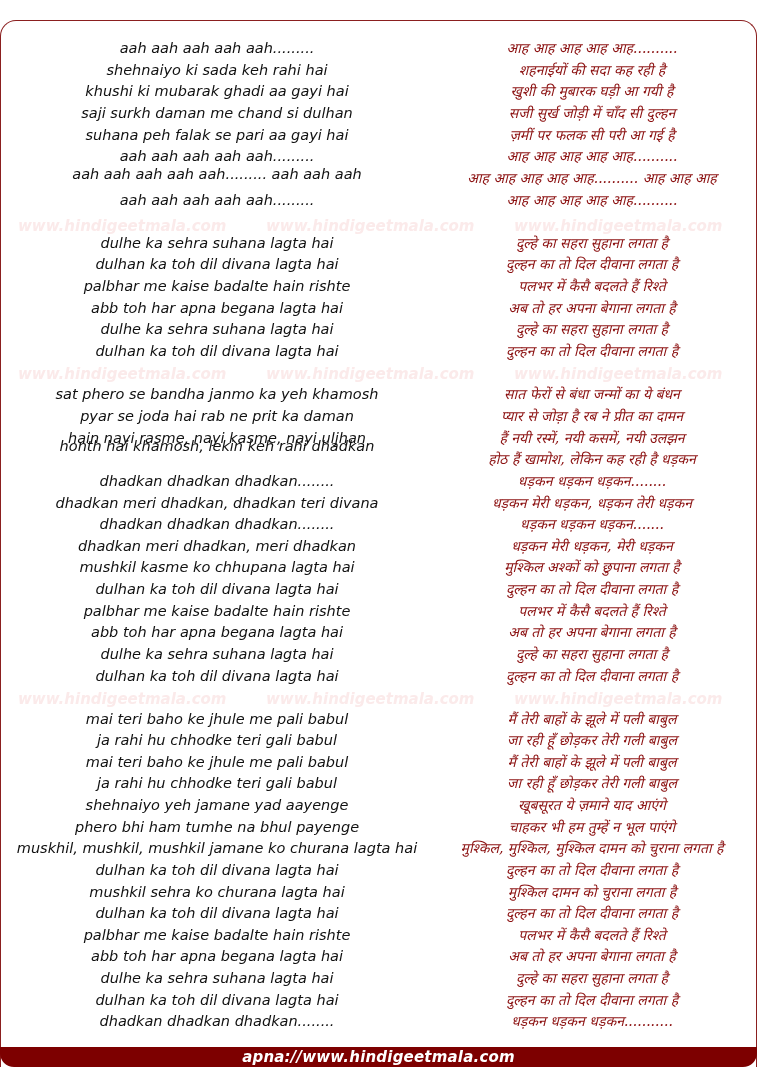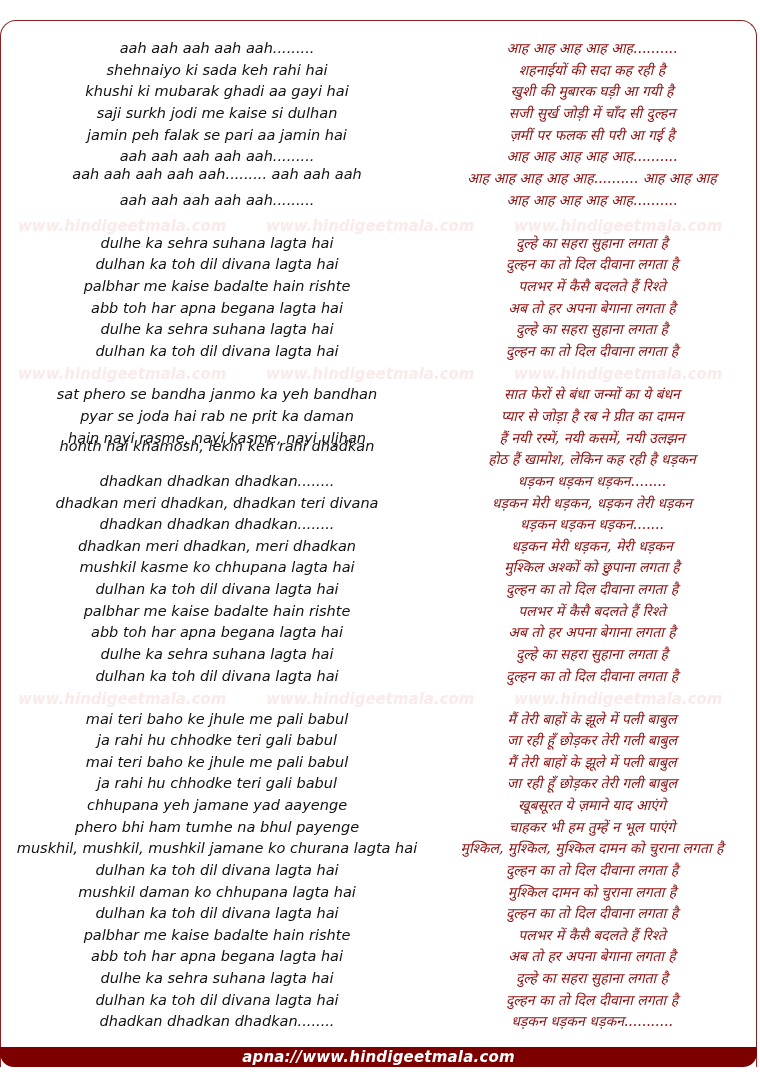--- a/index.html
+++ b/index.html
@@ -48,57 +48,57 @@
 </div>
 <div class="wm" style="top:689px">
   <span>www.hindigeetmala.com</span><span>www.hindigeetmala.com</span><span>www.hindigeetmala.com</span>
 </div>
 
 <div class="col left">
 
   <div class="line" style="top:38px">aah aah aah aah aah.........</div>
   <div class="line" style="top:60px">shehnaiyo ki sada keh rahi hai</div>
   <div class="line" style="top:81px">khushi ki mubarak ghadi aa gayi hai</div>
-  <div class="line" style="top:103px">saji surkh jodi me kaise si dulhan</div>
-  <div class="line" style="top:125px">jamin peh falak se pari aa jamin hai</div>
+  <div class="line" style="top:103px">saji surkh daman me chand si dulhan</div>
+  <div class="line" style="top:125px">suhana peh falak se pari aa gayi hai</div>
   <div class="line" style="top:146px">aah aah aah aah aah.........</div>
   <div class="line" style="top:164px">aah aah aah aah aah......... aah aah aah</div>
   <div class="line" style="top:190px">aah aah aah aah aah.........</div>
 
   <div class="line" style="top:233px">dulhe ka sehra suhana lagta hai</div>
   <div class="line" style="top:254px">dulhan ka toh dil divana lagta hai</div>
   <div class="line" style="top:276px">palbhar me kaise badalte hain rishte</div>
   <div class="line" style="top:298px">abb toh har apna begana lagta hai</div>
   <div class="line" style="top:319px">dulhe ka sehra suhana lagta hai</div>
   <div class="line" style="top:341px">dulhan ka toh dil divana lagta hai</div>
 
-  <div class="line" style="top:384px">sat phero se bandha janmo ka yeh bandhan</div>
+  <div class="line" style="top:384px">sat phero se bandha janmo ka yeh khamosh</div>
   <div class="line" style="top:406px">pyar se joda hai rab ne prit ka daman</div>
   <div class="line" style="top:428px">hain nayi rasme, nayi kasme, nayi uljhan</div>
   <div class="line" style="top:436px">honth hai khamosh, lekin keh rahi dhadkan</div>
   <div class="line" style="top:471px">dhadkan dhadkan dhadkan........</div>
   <div class="line" style="top:493px">dhadkan meri dhadkan, dhadkan teri divana</div>
   <div class="line" style="top:514px">dhadkan dhadkan dhadkan........</div>
   <div class="line" style="top:536px">dhadkan meri dhadkan, meri dhadkan</div>
   <div class="line" style="top:557px">mushkil kasme ko chhupana lagta hai</div>
   <div class="line" style="top:579px">dulhan ka toh dil divana lagta hai</div>
   <div class="line" style="top:601px">palbhar me kaise badalte hain rishte</div>
   <div class="line" style="top:622px">abb toh har apna begana lagta hai</div>
   <div class="line" style="top:644px">dulhe ka sehra suhana lagta hai</div>
   <div class="line" style="top:666px">dulhan ka toh dil divana lagta hai</div>
 
   <div class="line" style="top:709px">mai teri baho ke jhule me pali babul</div>
   <div class="line" style="top:730px">ja rahi hu chhodke teri gali babul</div>
   <div class="line" style="top:752px">mai teri baho ke jhule me pali babul</div>
   <div class="line" style="top:773px">ja rahi hu chhodke teri gali babul</div>
-  <div class="line" style="top:795px">chhupana yeh jamane yad aayenge</div>
+  <div class="line" style="top:795px">shehnaiyo yeh jamane yad aayenge</div>
   <div class="line" style="top:817px">phero bhi ham tumhe na bhul payenge</div>
   <div class="line" style="top:838px">muskhil, mushkil, mushkil jamane ko churana lagta hai</div>
   <div class="line" style="top:860px">dulhan ka toh dil divana lagta hai</div>
-  <div class="line" style="top:882px">mushkil daman ko chhupana lagta hai</div>
+  <div class="line" style="top:882px">mushkil sehra ko churana lagta hai</div>
   <div class="line" style="top:903px">dulhan ka toh dil divana lagta hai</div>
   <div class="line" style="top:925px">palbhar me kaise badalte hain rishte</div>
   <div class="line" style="top:946px">abb toh har apna begana lagta hai</div>
   <div class="line" style="top:968px">dulhe ka sehra suhana lagta hai</div>
   <div class="line" style="top:990px">dulhan ka toh dil divana lagta hai</div>
   <div class="line" style="top:1011px">dhadkan dhadkan dhadkan........</div>
 </div>
 
 <div class="col right">
 

